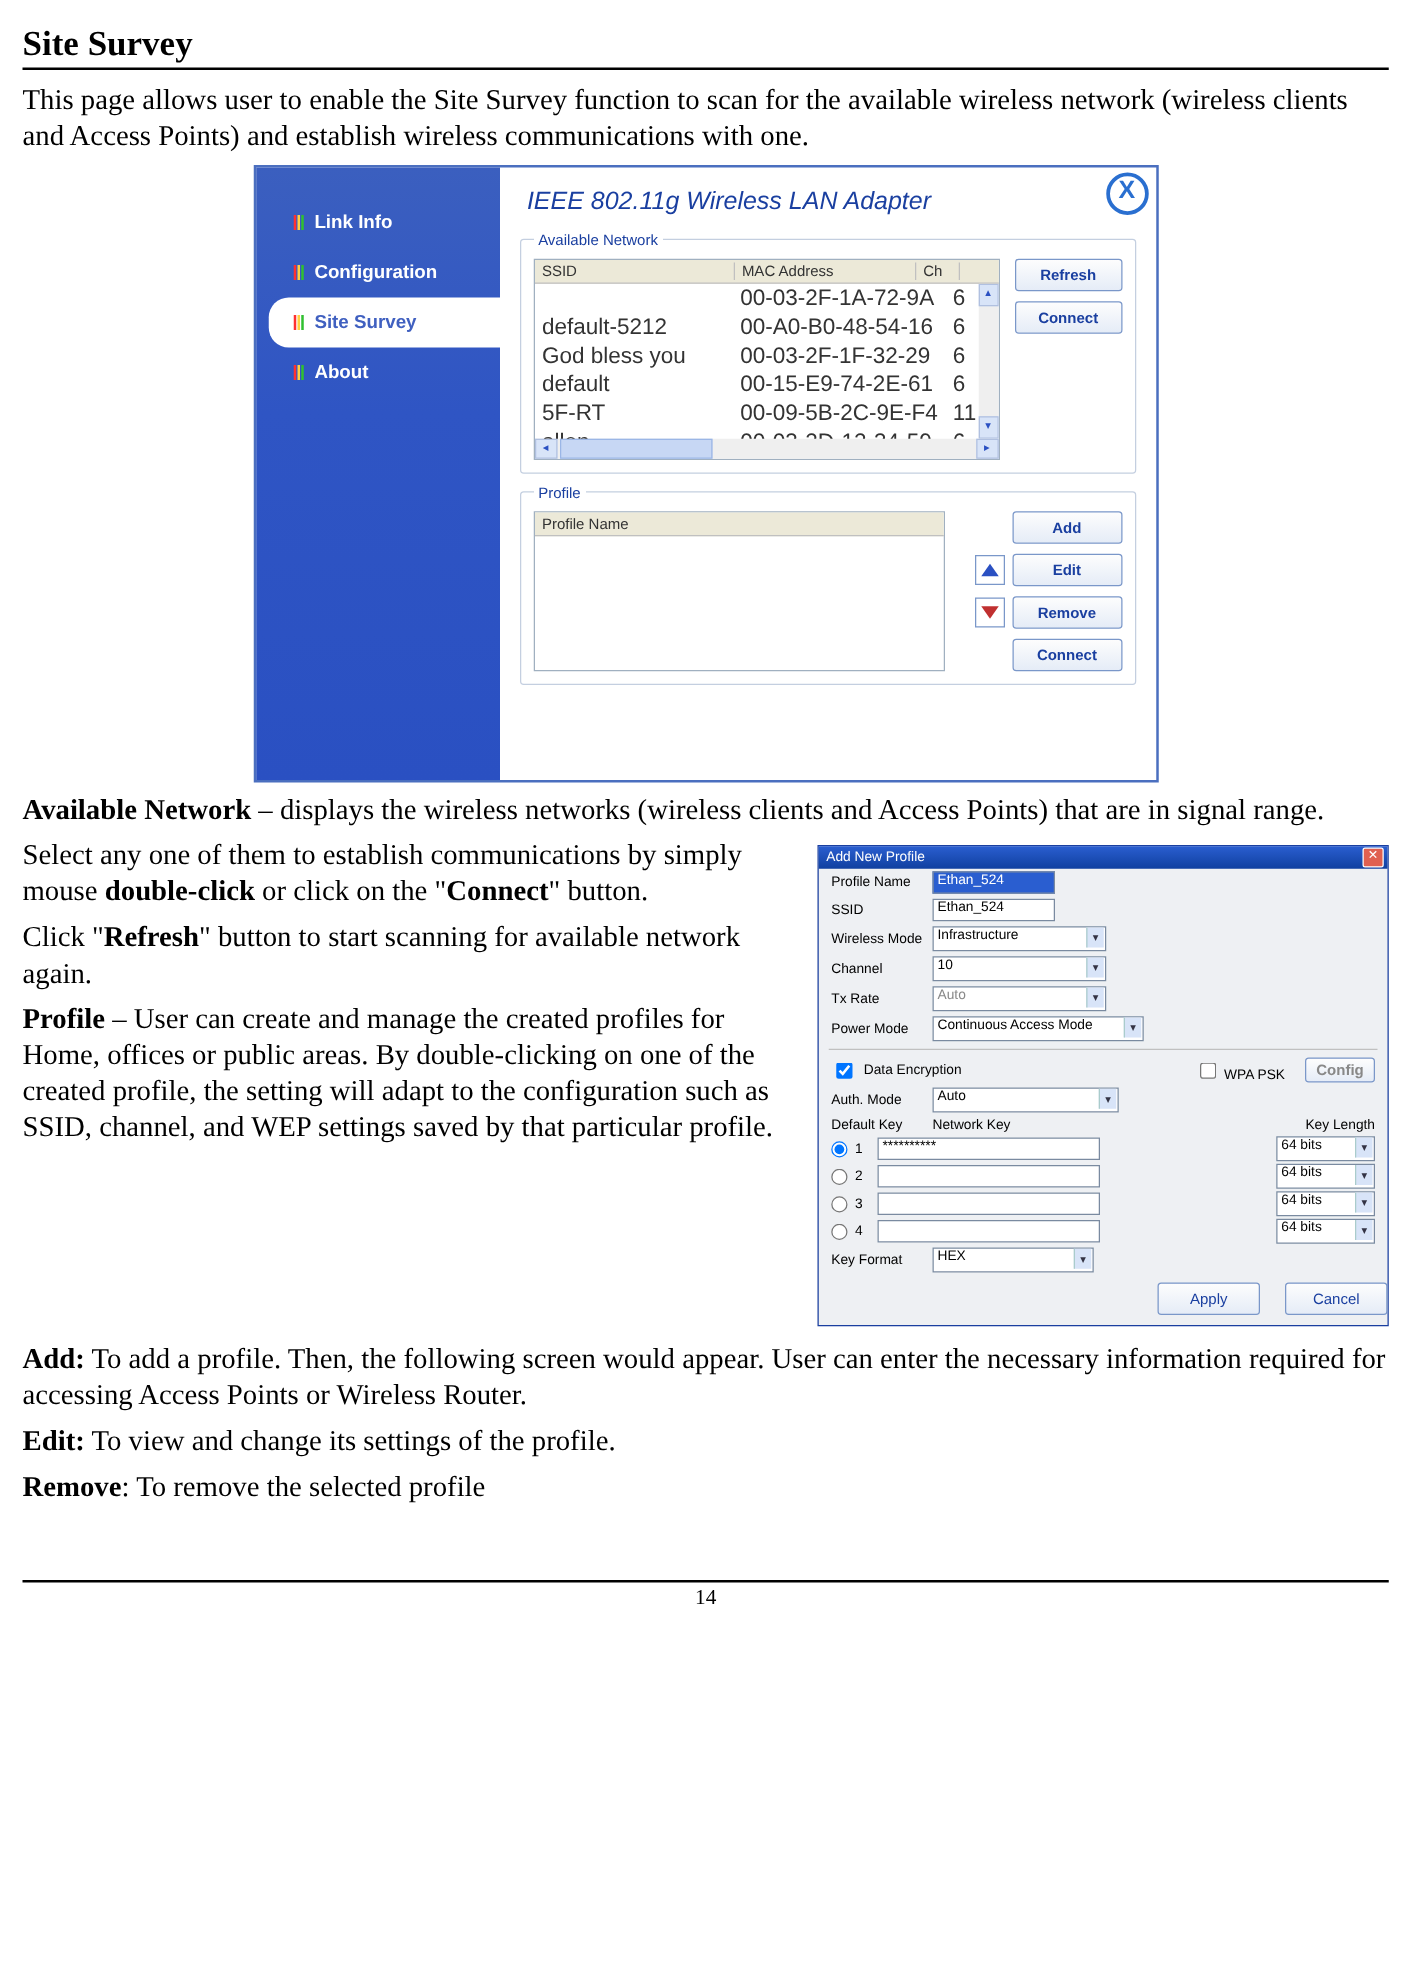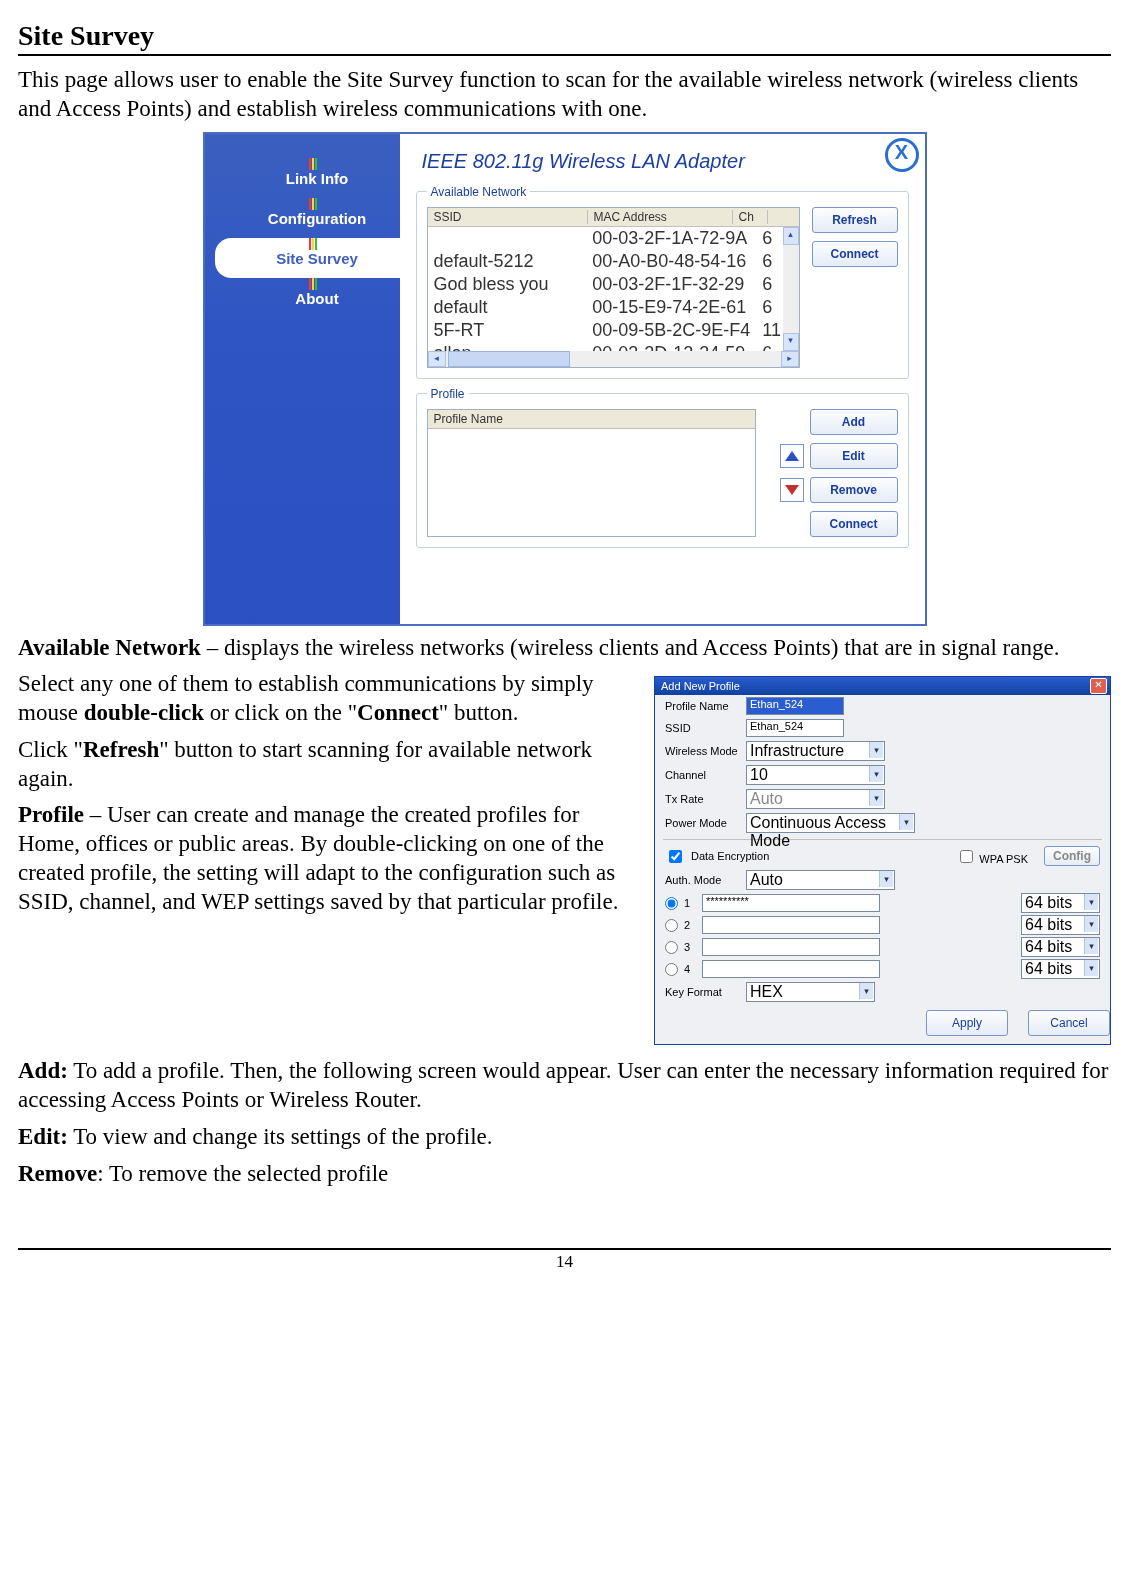--- a/index.html
+++ b/index.html
@@ -44,21 +44,20 @@
   .side-item {
     display: flex;
     align-items: center;
     height: 40px;
     padding-left: 30px;
     color: #fff;
     font-family: Tahoma, Arial, sans-serif;
     font-size: 15px;
     font-weight: bold;
     cursor: pointer;
-    flex-direction: column;
   }
   .side-item.active {
     background: #fff;
     color: #4060c0;
     border-radius: 16px 0 0 16px;
     margin-left: 10px;
     padding-left: 20px;
   }
   .side-icon {
     display: inline-flex;
@@ -275,21 +274,21 @@
     border: 1px solid #7a8aa0;
     height: 16px;
     font-size: 11px;
     padding: 0 3px;
     background: #fff;
   }
   .ftext.sel { background: #2a5ed0; color: #fff; }
   .fsel {
     border: 1px solid #7a8aa0;
     height: 18px;
-    font-size: 16px;
+    font-size: 11px;
     background: #fff;
     padding: 0 14px 0 3px;
     position: relative;
     display: inline-block;
   }
   .fsel::after {
     content: "▾";
     position: absolute;
     right: 1px; top: 0;
     width: 13px; height: 16px;
@@ -502,20 +501,25 @@
   <div class="frow">
     <input type="checkbox" checked="" style="">
     <span>Data Encryption</span>
     <span style="margin-left:auto"><input type="checkbox" style=""> <span>WPA PSK</span></span>
     <span class="xp-btn" style="width:54px;height:18px;font-weight:bold;color:#888;margin-left:10px">Config</span>
   </div>
   <div class="frow">
       <span class="flabel">Auth. Mode</span>
     <span class="fsel" style="width:130px">Auto</span>
     </div>
+  <div class="frow">
+    <span style="width:75px">Default Key</span>
+    <span>Network Key</span>
+    <span class="klen">Key Length</span>
+  </div>
   <div class="krow">
       <input type="radio" name="k" checked="" style="">
       <span class="kn">1</span>
     <span class="ftext" style="width:170px">**********</span>
     <span class="fsel klen" style="width:60px">64 bits</span>
     </div>
   <div class="krow">
       <input type="radio" name="k" style="">
       <span class="kn">2</span>
     <span class="ftext" style="width:170px"></span>

